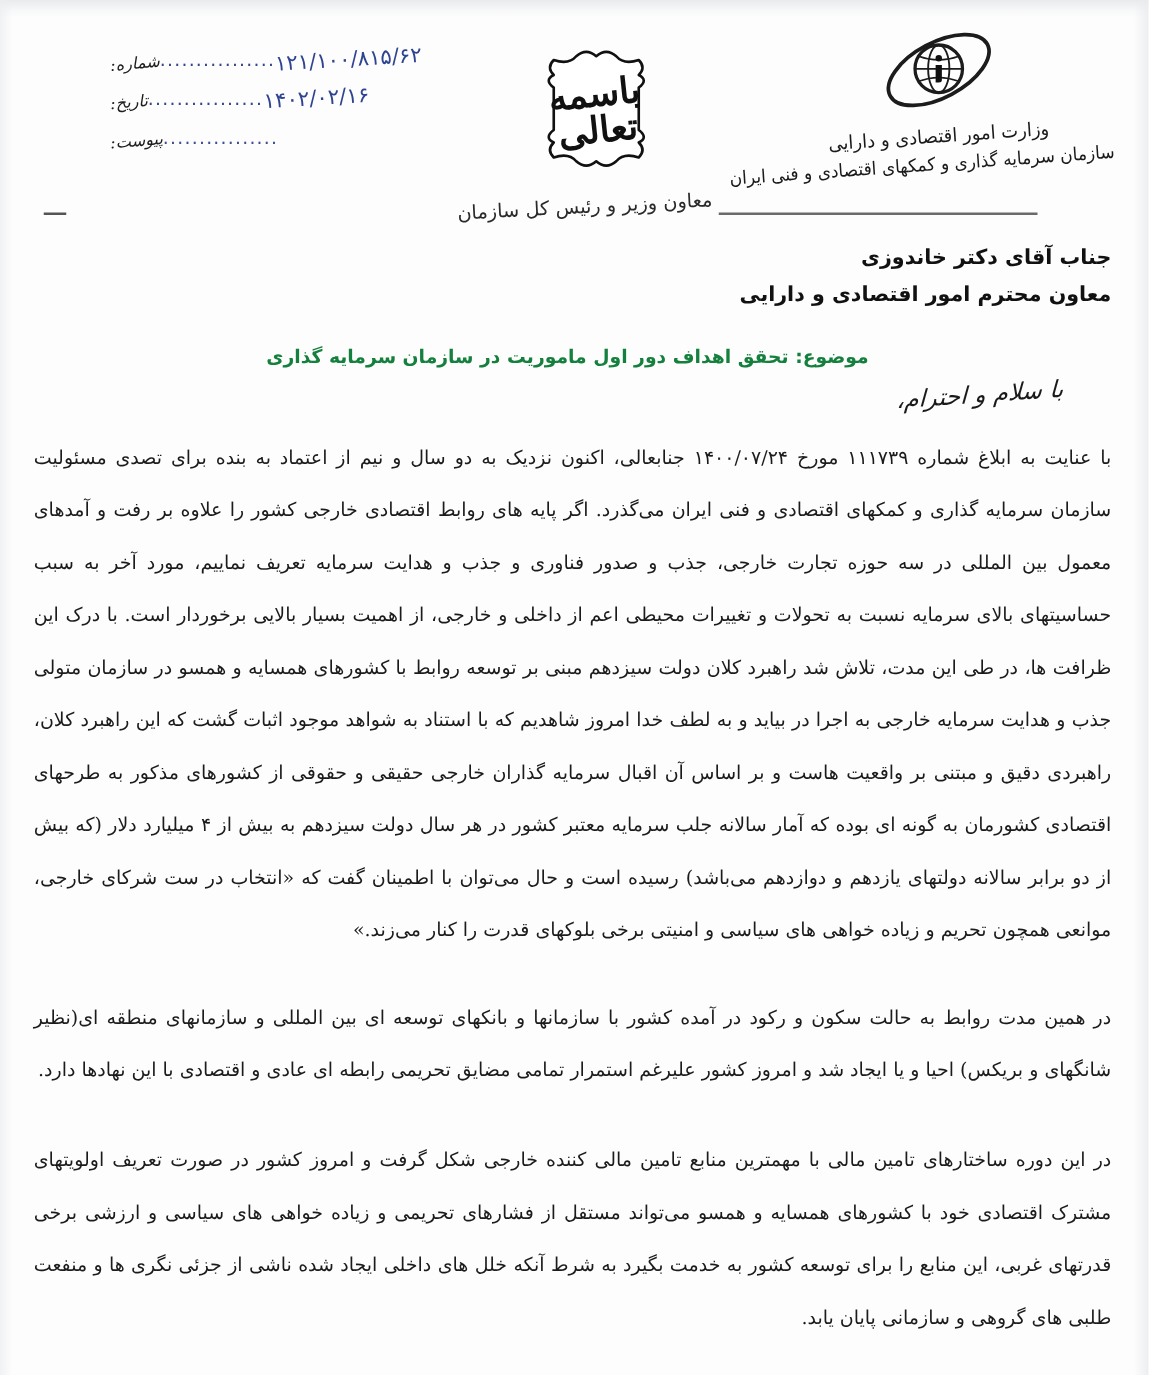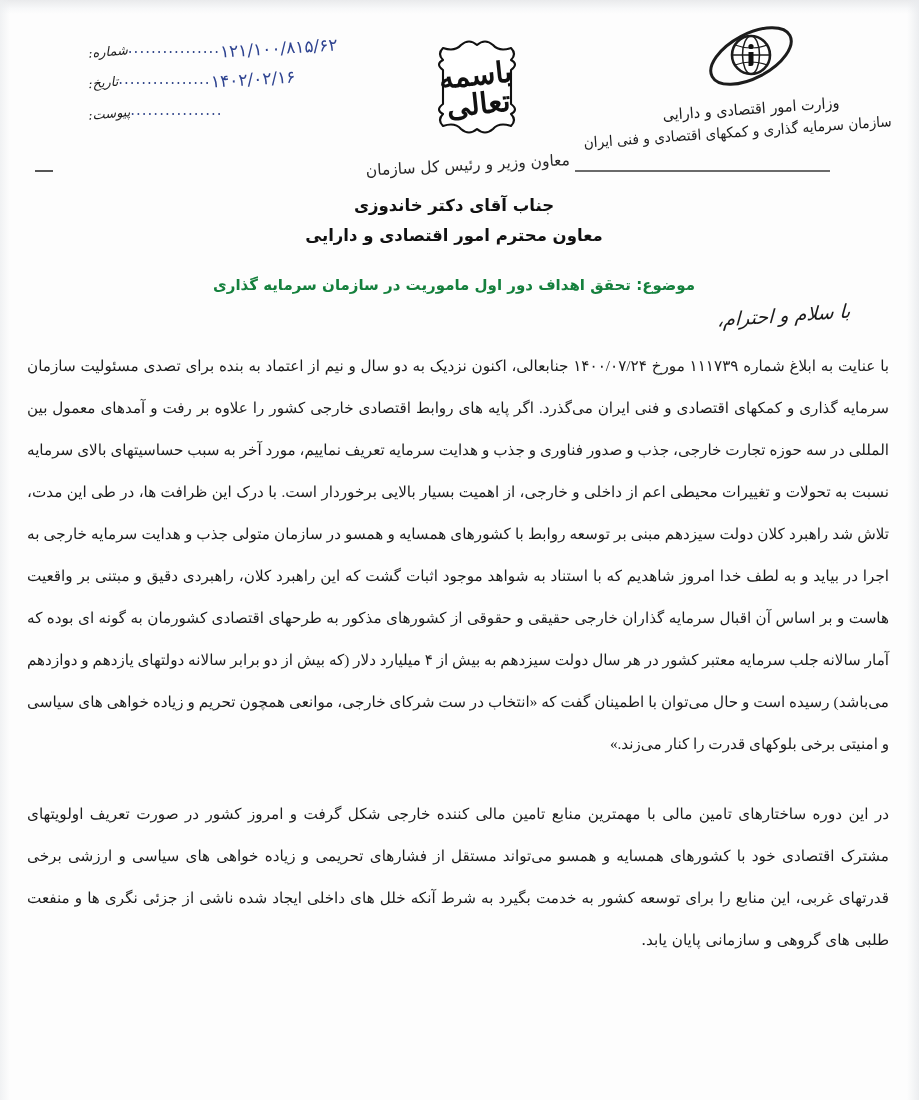--- a/index.html
+++ b/index.html
@@ -187,21 +187,20 @@
     white-space: nowrap;
     transform: rotate(-3deg);
   }
 
   
   .addressee {
     position: absolute;
     top: 196px;
     right: 30px;
     width: 870px;
-    text-align: center;
     direction: rtl;
   }
   .addr-line {
     font-family: "DejaVu Sans", sans-serif;
     font-weight: 700;
     font-size: 16.5px;
     color: #111;
     letter-spacing: -.2px;
   }
   .addr-line.l1 { margin-bottom: 11px; }
@@ -245,21 +244,21 @@
     color: #1b1b1b;
   }
   .para {
     font-size: 15.2px;
     line-height: 42px;
     text-align: justify;
     text-justify: inter-word;
     margin: 0 0 12px 0;
     letter-spacing: -.2px;
   }
-  .para.p1 { margin-bottom: 28px; font-family: Liberation Serif, serif; }
+  .para.p1 { margin-bottom: 28px; }
   .para.p2 { margin-bottom: 30px; }
   .para.p3 { margin-bottom: 0; }
   .para:last-child { margin-bottom: 0; }
 </style>
 </head>
 <body>
 
 <div class="page">
 
   <div class="scan-top-shade"></div>
@@ -333,16 +332,17 @@
     <div class="addr-line l1">جناب آقای دکتر خاندوزی</div>
     <div class="addr-line l2">معاون محترم امور اقتصادی و دارایی</div>
   </div>
 
   <div class="subject">موضوع: تحقق اهداف دور اول ماموریت در سازمان سرمایه گذاری</div>
 
   <div class="salutation">با سلام و احترام،</div>
 
   <div class="body-text">
     <p class="para p1">با عنایت به ابلاغ شماره ۱۱۱۷۳۹ مورخ ۱۴۰۰/۰۷/۲۴ جنابعالی، اکنون نزدیک به دو سال و نیم از اعتماد به بنده برای تصدی مسئولیت سازمان سرمایه گذاری و کمکهای اقتصادی و فنی ایران می‌گذرد. اگر پایه های روابط اقتصادی خارجی کشور را علاوه بر رفت و آمدهای معمول بین المللی در سه حوزه تجارت خارجی، جذب و صدور فناوری و جذب و هدایت سرمایه تعریف نماییم، مورد آخر به سبب حساسیتهای بالای سرمایه نسبت به تحولات و تغییرات محیطی اعم از داخلی و خارجی، از اهمیت بسیار بالایی برخوردار است. با درک این ظرافت ها، در طی این مدت، تلاش شد راهبرد کلان دولت سیزدهم مبنی بر توسعه روابط با کشورهای همسایه و همسو در سازمان متولی جذب و هدایت سرمایه خارجی به اجرا در بیاید و به لطف خدا امروز شاهدیم که با استناد به شواهد موجود اثبات گشت که این راهبرد کلان، راهبردی دقیق و مبتنی بر واقعیت هاست و بر اساس آن اقبال سرمایه گذاران خارجی حقیقی و حقوقی از کشورهای مذکور به طرحهای اقتصادی کشورمان به گونه ای بوده که آمار سالانه جلب سرمایه معتبر کشور در هر سال دولت سیزدهم به بیش از ۴ میلیارد دلار (که بیش از دو برابر سالانه دولتهای یازدهم و دوازدهم می‌باشد) رسیده است و حال می‌توان با اطمینان گفت که «انتخاب در ست شرکای خارجی، موانعی همچون تحریم و زیاده خواهی های سیاسی و امنیتی برخی بلوکهای قدرت را کنار می‌زند.»</p>
+    <p class="para p2">در همین مدت روابط به حالت سکون و رکود در آمده کشور با سازمانها و بانکهای توسعه ای بین المللی و سازمانهای منطقه ای(نظیر شانگهای و بریکس) احیا و یا ایجاد شد و امروز کشور علیرغم استمرار تمامی مضایق تحریمی رابطه ای عادی و اقتصادی با این نهادها دارد.</p>
     <p class="para p3">در این دوره ساختارهای تامین مالی با مهمترین منابع تامین مالی کننده خارجی شکل گرفت و امروز کشور در صورت تعریف اولویتهای مشترک اقتصادی خود با کشورهای همسایه و همسو می‌تواند مستقل از فشارهای تحریمی و زیاده خواهی های سیاسی و ارزشی برخی قدرتهای غربی، این منابع را برای توسعه کشور به خدمت بگیرد به شرط آنکه خلل های داخلی ایجاد شده ناشی از جزئی نگری ها و منفعت طلبی های گروهی و سازمانی پایان یابد.</p>
   </div>
 
 </div>
 
 </body></html>

